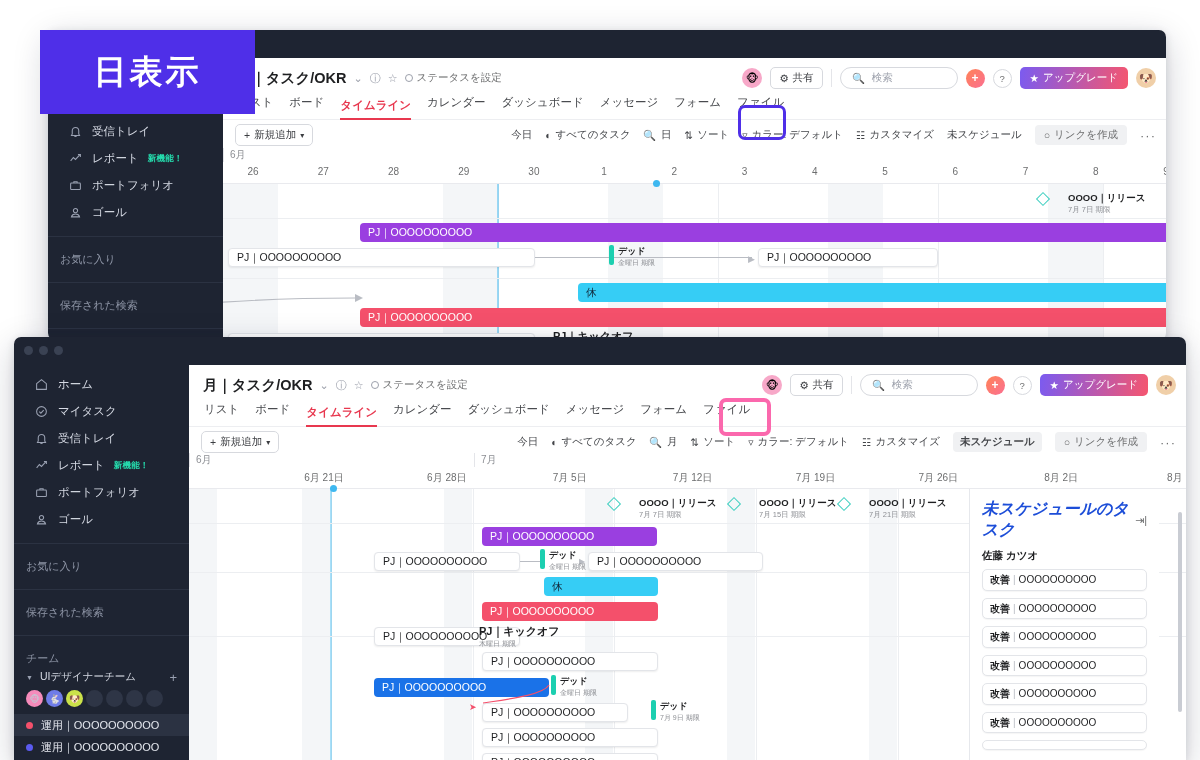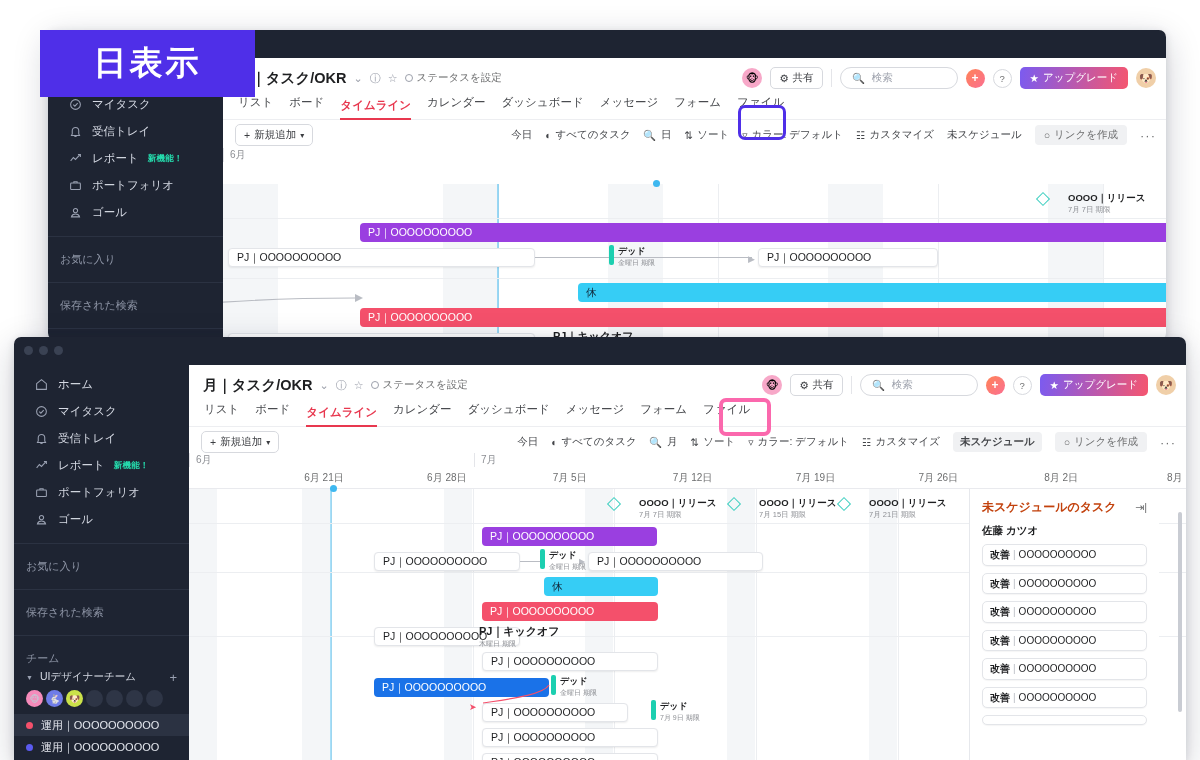--- a/index.html
+++ b/index.html
@@ -97,21 +97,21 @@
   .dead .dt { font-size:9px; font-weight:bold; color:#1e1f21; white-space:nowrap; }
   .dead .ds { font-size:7px; color:#8d8f94; white-space:nowrap; }
 
   .kick { position:absolute; }
   .kick .kt { font-size:11px; font-weight:bold; color:#1e1f21; white-space:nowrap; }
   .kick .ks { font-size:7px; color:#8d8f94; white-space:nowrap; }
 
   
   .unsched { position:absolute; background:#fff; border-left:1px solid #e6e8ec; }
   .un-head { display:flex; align-items:center; padding:10px 12px 6px; }
-  .un-title { font-size:12px; font-weight:bold; color:#c2410c; }
+  .un-title { font-size:16px; font-weight:bold; color:#1d4ed8;font-style:italic; }
   .un-coll { margin-left:auto; color:#6d6e6f; font-size:11px; }
   .un-group { font-size:10.5px; font-weight:bold; color:#1e1f21; padding:2px 12px 6px; }
   .un-card { margin:0 12px 7px; border:1px solid #e3e5e9; border-radius:5px; background:#fff; padding:4px 7px; font-size:10px; color:#1e1f21; line-height:1.15; box-shadow:0 1px 1px rgba(0,0,0,.04); }
   .un-card b { font-weight:bold; }
   .un-card .sep { color:#b9bcc3; margin:0 3px; }
 
   
   .badge { position:absolute; display:flex; align-items:center; justify-content:center; color:#fff; font-weight:bold; }
   .badge.day { background:#4f2fe8; font-size:33px; letter-spacing:3px; }
   .badge.month { background:#fb68ad; font-size:33px; letter-spacing:3px; }
@@ -274,20 +274,36 @@
           <span>リンクを作成</span>
         </div>
         <div class="dots3">···</div>
       </div>
     </div>
 
     <div class="tl-monthbar" style="top:115px;" id="d-months">
         <span style="left: 0px;">6月</span>
       </div>
 
+    <div class="tl-datebar" style="top:132px;" id="d-dates">
+        <div class="d" style="left: 30px;">26</div>
+        <div class="d" style="left: 100.231px;">27</div>
+        <div class="d" style="left: 170.462px;">28</div>
+        <div class="d" style="left: 240.692px;">29</div>
+        <div class="d" style="left: 310.923px;">30</div>
+        <div class="d" style="left: 381.154px;">1</div>
+        <div class="d" style="left: 451.385px;">2</div>
+        <div class="d" style="left: 521.615px;">3</div>
+        <div class="d" style="left: 591.846px;">4</div>
+        <div class="d" style="left: 662.077px;">5</div>
+        <div class="d" style="left: 732.308px;">6</div>
+        <div class="d" style="left: 802.538px;">7</div>
+        <div class="d" style="left: 872.769px;">8</div>
+        <div class="d" style="left: 943px;">9</div>
+      </div>
 
     <div style="position:absolute; left:175px; top:154px; right:0; bottom:0; overflow:hidden;">
 
       <div class="gridcol" style="left:0px;   width:55px;"></div>
       <div class="gridcol" style="left:220px; width:55px;"></div>
       <div class="gridcol" style="left:385px; width:55px;"></div>
       <div class="gridcol" style="left:605px; width:55px;"></div>
       <div class="gridcol" style="left:825px; width:55px;"></div>
       <div class="gridline" style="left:275px;"></div>
       <div class="gridline" style="left:495px;"></div>
@@ -674,15 +690,15 @@
           <div class="un-card"><b>改善</b><span class="sep">|</span><span>OOOOOOOOOO</span></div>
           <div class="un-card"><b>改善</b><span class="sep">|</span><span>OOOOOOOOOO</span></div>
           <div class="un-card"></div>
         </div>
     </div>
     <div class="scrollbar" style="right:4px; top:175px; height:200px;"></div>
 
     <div class="hl-box" style="left:705px; top:61px; width:52px; height:38px; border:4px solid #fb68ad;"></div>
   </div>
 
-  <div class="badge day" style="left:40px; top:30px; width:215px; height:67px;">日表示</div>
+  <div class="badge day" style="left:40px; top:30px; width:215px; height:84px;">日表示</div>
 
 </div>
 
 </body></html>

